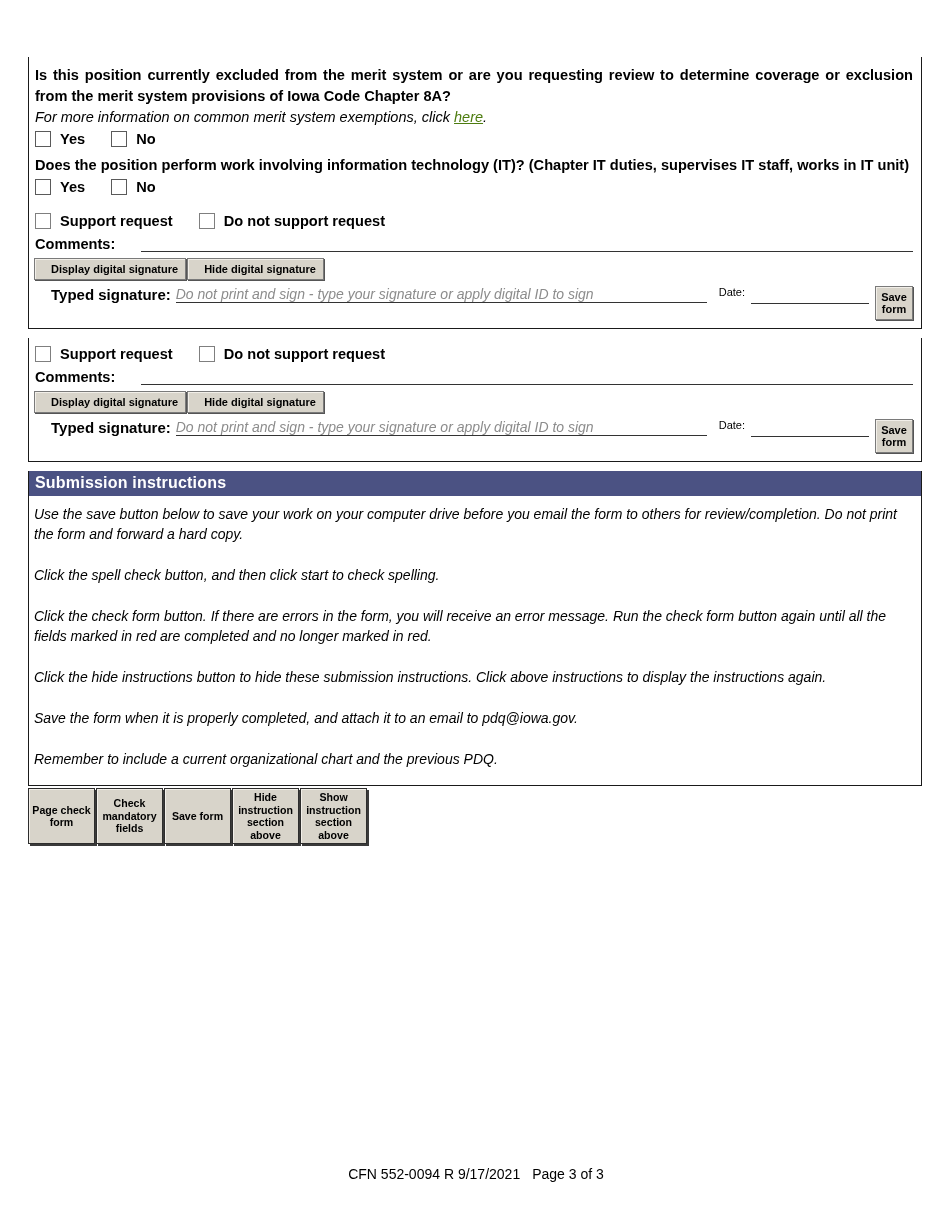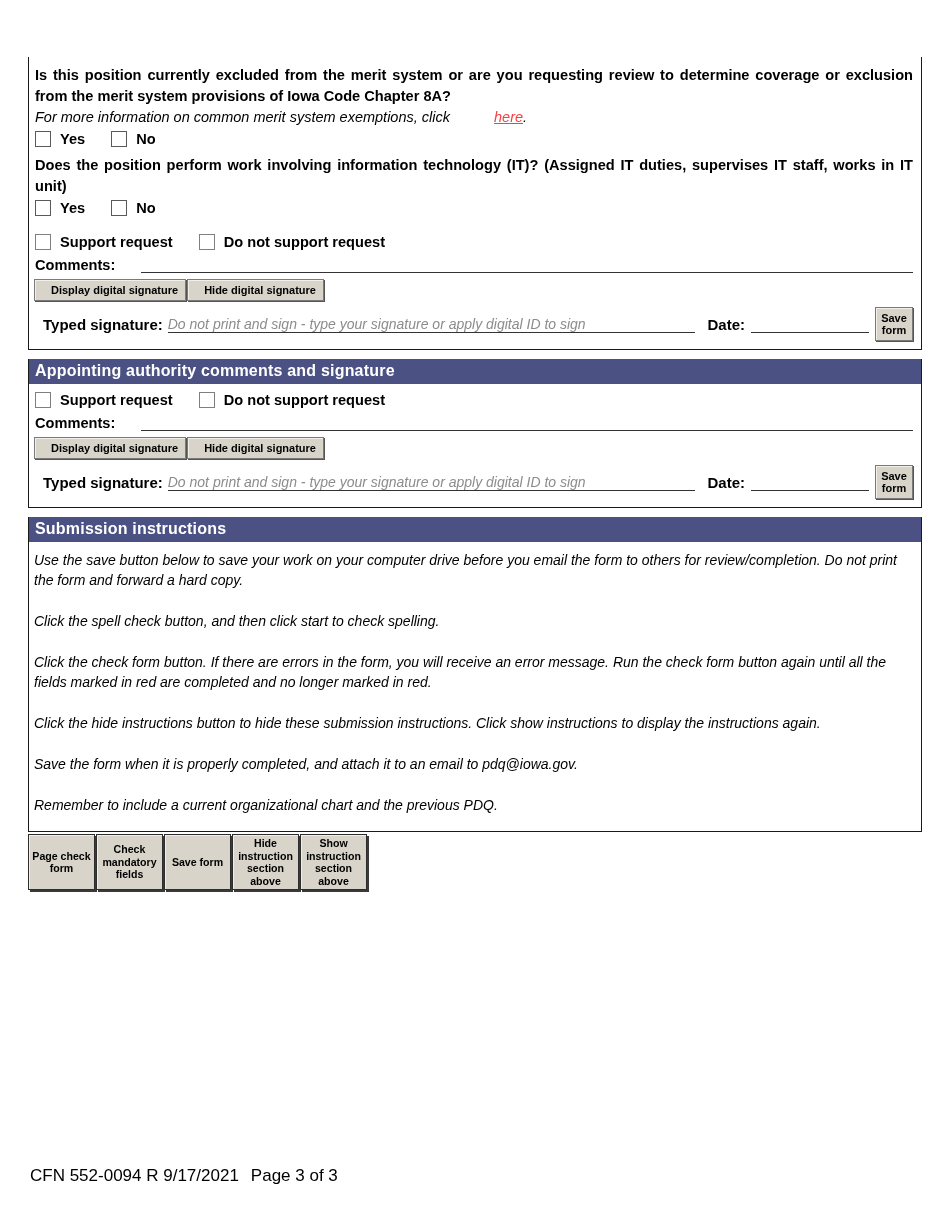--- a/index.html
+++ b/index.html
@@ -14,85 +14,85 @@
   .gap { height:9px; }
 
   .section-header { background:#4b5283; color:#fff; font-weight:bold;
     font-size:16px; padding:3px 6px 4px 6px; letter-spacing:.2px; }
 
   .pad { padding:4px 6px 2px 4px; }
 
   .q-text { font-weight:bold; font-size:14.6px; line-height:21px;
     text-align:justify; margin:4px 2px 2px 2px; }
   .info-line { font-style:italic; font-size:14.5px; margin:1px 2px 4px 2px; }
-  .link { color:#ef4444; text-decoration:underline; cursor:pointer;margin-left:40px; }
+  .link { color:#4d7c0f; text-decoration:underline; cursor:pointer; }
 
   .cb-row { display:flex; align-items:flex-start; margin:6px 2px 8px 2px; }
   .checkbox { width:16px; height:16px; border:1.5px solid #5a5a5a;
     background:#fff; margin-right:9px; flex:0 0 auto; }
   .cb-label { font-weight:bold; font-size:14.6px; margin-right:26px; }
 
   .comments-row { display:flex; align-items:flex-end; margin:4px 2px 0 2px;text-align:right; }
   .comments-label { font-weight:bold; font-size:14.6px; white-space:nowrap; }
   .comments-line { flex:1; border-bottom:1px solid #333; height:19px;
     margin-left:26px; }
 
   .sigbtn-row { display:flex; margin:6px 0 4px 1px; }
   .push-btn { background:#d8d4ca; border:1px solid #7a7a7a;
     box-shadow:1px 1px 0 #555, inset 1px 1px 0 #f2efe9;
     font-weight:bold; font-size:11px; padding:4px 7px; text-align:center;
     cursor:pointer; }
   .sigbtn-row .push-btn { margin-right:1px;padding-left:16px; }
 
-  .typed-row { display:flex; align-items:center; margin:6px 2px 6px 10px; }
+  .typed-row { display:flex; align-items:flex-start; margin:6px 2px 6px 18px; }
   .typed-label { font-weight:bold; font-size:15px; white-space:nowrap; }
   .typed-field { flex:1; border-bottom:1px solid #333; margin-left:5px;
     font-family:Liberation Sans, sans-serif; font-style:italic;
     font-size:14px; color:#8c8c8c; white-space:nowrap; overflow:hidden;
     padding-bottom:0; }
-  .date-label { font-weight:bold; font-size:15px; margin-left:12px; }
+  .date-label { font-weight:normal; font-size:11px; margin-left:12px; }
   .date-field { width:118px; border-bottom:1px solid #333; height:18px;
     margin-left:6px; }
   .save-btn { width:38px; min-height:34px; margin-left:6px;
     display:flex; align-items:center; justify-content:center;
     line-height:12px; padding:2px; }
 
   .instr { padding:8px 6px 6px 4px; }
   .instr p { font-style:italic; font-size:14px; line-height:20px;
     margin:0 0 21px 1px; }
   .instr p:last-child { margin-bottom:10px; }
 
   .bottom-btns { display:flex; margin-top:2px; }
   .bottom-btns .push-btn { width:67px; min-height:44px; margin-right:1px;
     display:flex; align-items:center; justify-content:center;
     line-height:12.5px; padding:2px 1px; font-size:10.6px;
     border:1px solid #2d2d2d; box-shadow:2px 2px 0 #3a3a3a,
     inset 1px 1px 0 #f2efe9; }
 
   .footer { position:absolute; top:1166px; left:30px; right:28px;
-    display:flex; justify-content:flex-start; font-size:17px;gap:12px; }
+    display:flex; justify-content:center; font-size:14px;gap:12px; }
 </style>
 </head>
 <body>
 
 <div class="sheet">
 
   <div class="box no-top">
     <div class="pad">
       <div class="q-text">Is this position currently excluded from the merit system or are you requesting review to determine coverage or exclusion from the merit system provisions of Iowa Code Chapter 8A?</div>
       <div class="info-line">
         <span>For more information on common merit system exemptions, click </span><span class="link">here</span><span>.</span>
       </div>
       <div class="cb-row">
         <div class="checkbox"></div>
         <span class="cb-label">Yes</span>
         <div class="checkbox"></div>
         <span class="cb-label">No</span>
       </div>
-      <div class="q-text">Does the position perform work involving information technology (IT)? (Assigned IT duties, supervises IT staff, works in IT unit)</div>
+      <div class="q-text">Does the position perform work involving information technology (IT)? (Chapter IT duties, supervises IT staff, works in IT unit)</div>
       <div class="cb-row" style="margin-top:3px;">
         <div class="checkbox"></div>
         <span class="cb-label">Yes</span>
         <div class="checkbox"></div>
         <span class="cb-label">No</span>
       </div>
     </div>
 
     <div class="pad">
       <div class="cb-row" style="margin-top:4px; margin-bottom:4px;">
@@ -115,21 +115,20 @@
         <span class="date-label">Date:</span>
         <div class="date-field"></div>
         <div class="push-btn save-btn">Save form</div>
       </div>
     </div>
   </div>
 
   <div class="gap"></div>
 
   <div class="box" style="border-top:none;">
-    <div class="section-header">Appointing authority comments and signature</div>
     <div class="pad">
       <div class="cb-row" style="margin-top:4px; margin-bottom:4px;">
         <div class="checkbox" style="border-color:#7f7f7f;"></div>
         <span class="cb-label">Support request</span>
         <div class="checkbox" style="border-color:#7f7f7f;"></div>
         <span class="cb-label">Do not support request</span>
       </div>
       <div class="comments-row">
         <span class="comments-label">Comments:</span>
         <div class="comments-line"></div>
@@ -149,21 +148,21 @@
   </div>
 
   <div class="gap"></div>
 
   <div class="box" style="border-top:none;">
     <div class="section-header">Submission instructions</div>
     <div class="instr">
       <p>Use the save button below to save your work on your computer drive before you email the form to others for review/completion. Do not print the form and forward a hard copy.</p>
       <p>Click the spell check button, and then click start to check spelling.</p>
       <p>Click the check form button. If there are errors in the form, you will receive an error message. Run the check form button again until all the fields marked in red are completed and no longer marked in red.</p>
-      <p>Click the hide instructions button to hide these submission instructions. Click show instructions to display the instructions again.</p>
+      <p>Click the hide instructions button to hide these submission instructions. Click above instructions to display the instructions again.</p>
       <p>Save the form when it is properly completed, and attach it to an email to pdq@iowa.gov.</p>
       <p>Remember to include a current organizational chart and the previous PDQ.</p>
     </div>
   </div>
 
   <div class="bottom-btns">
     <div class="push-btn">Page check form</div>
     <div class="push-btn">Check mandatory fields</div>
     <div class="push-btn">Save form</div>
     <div class="push-btn">Hide instruction section above</div>

